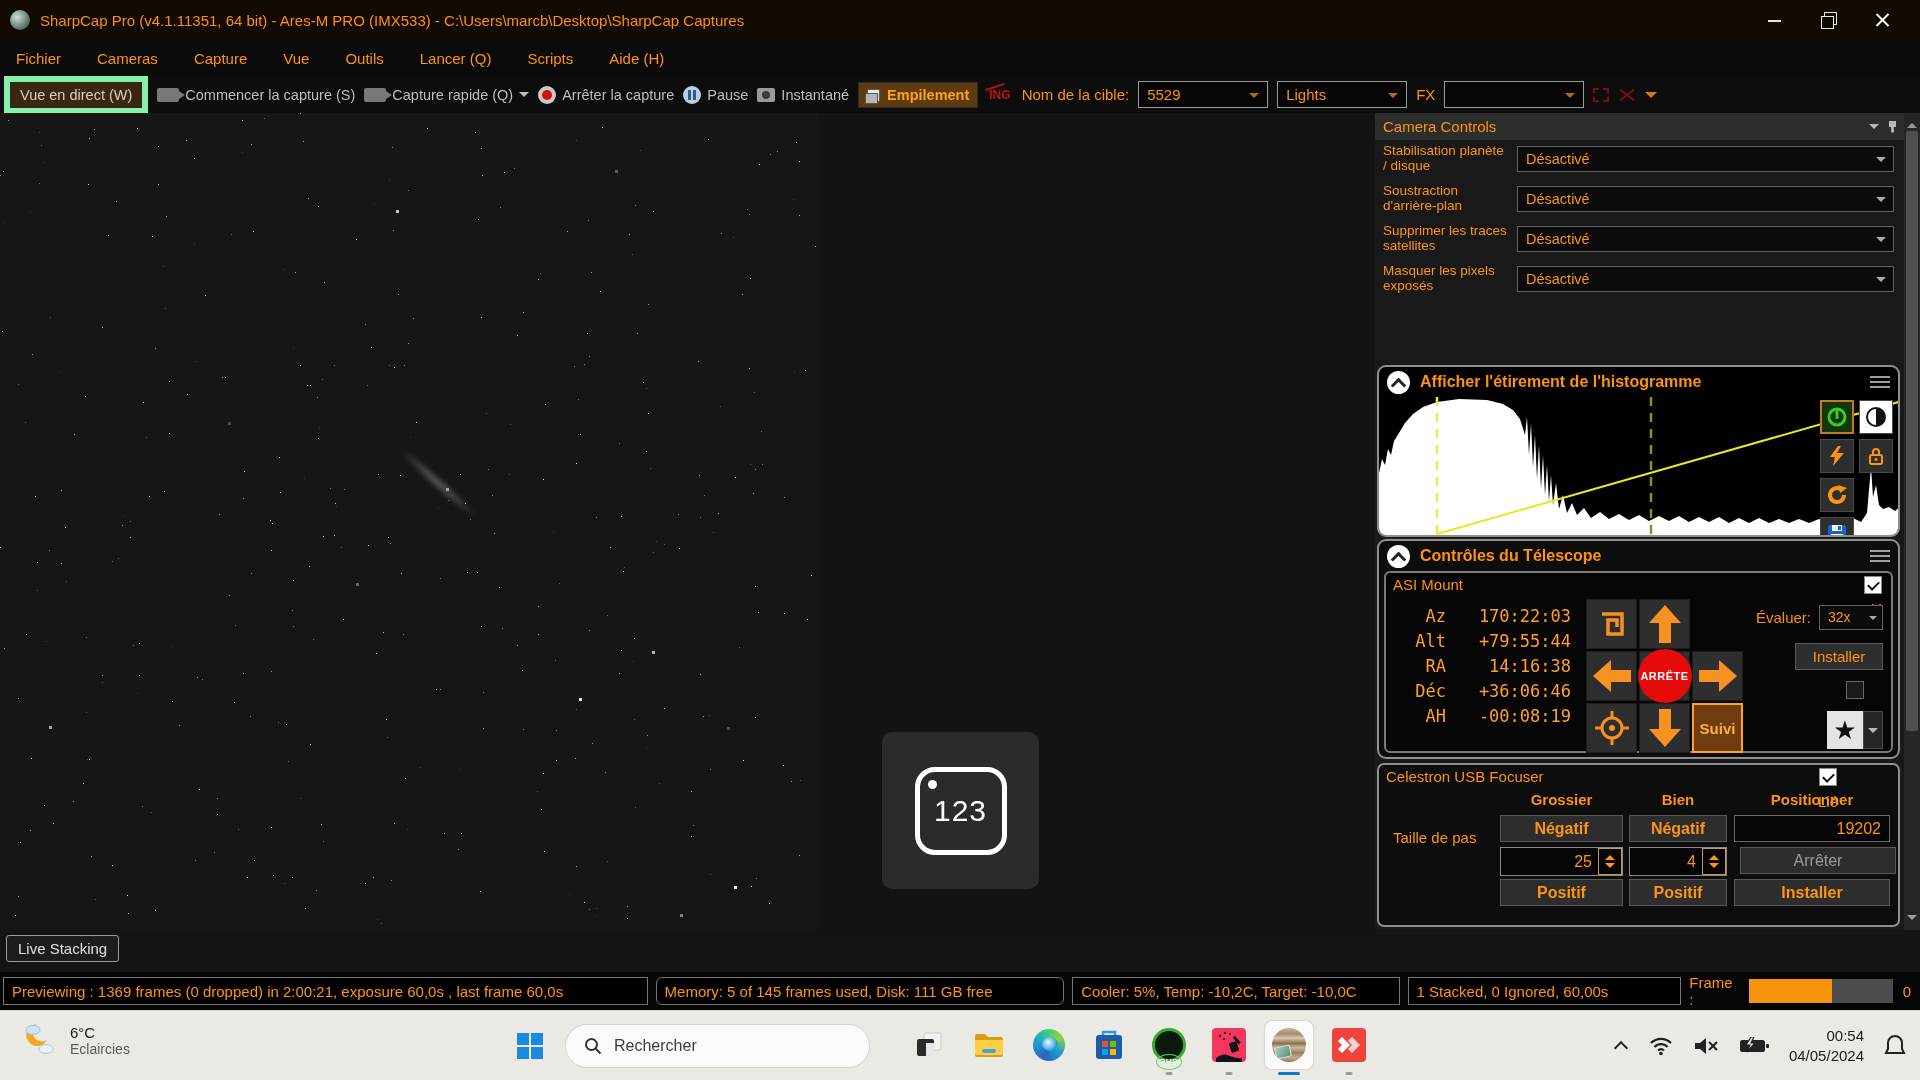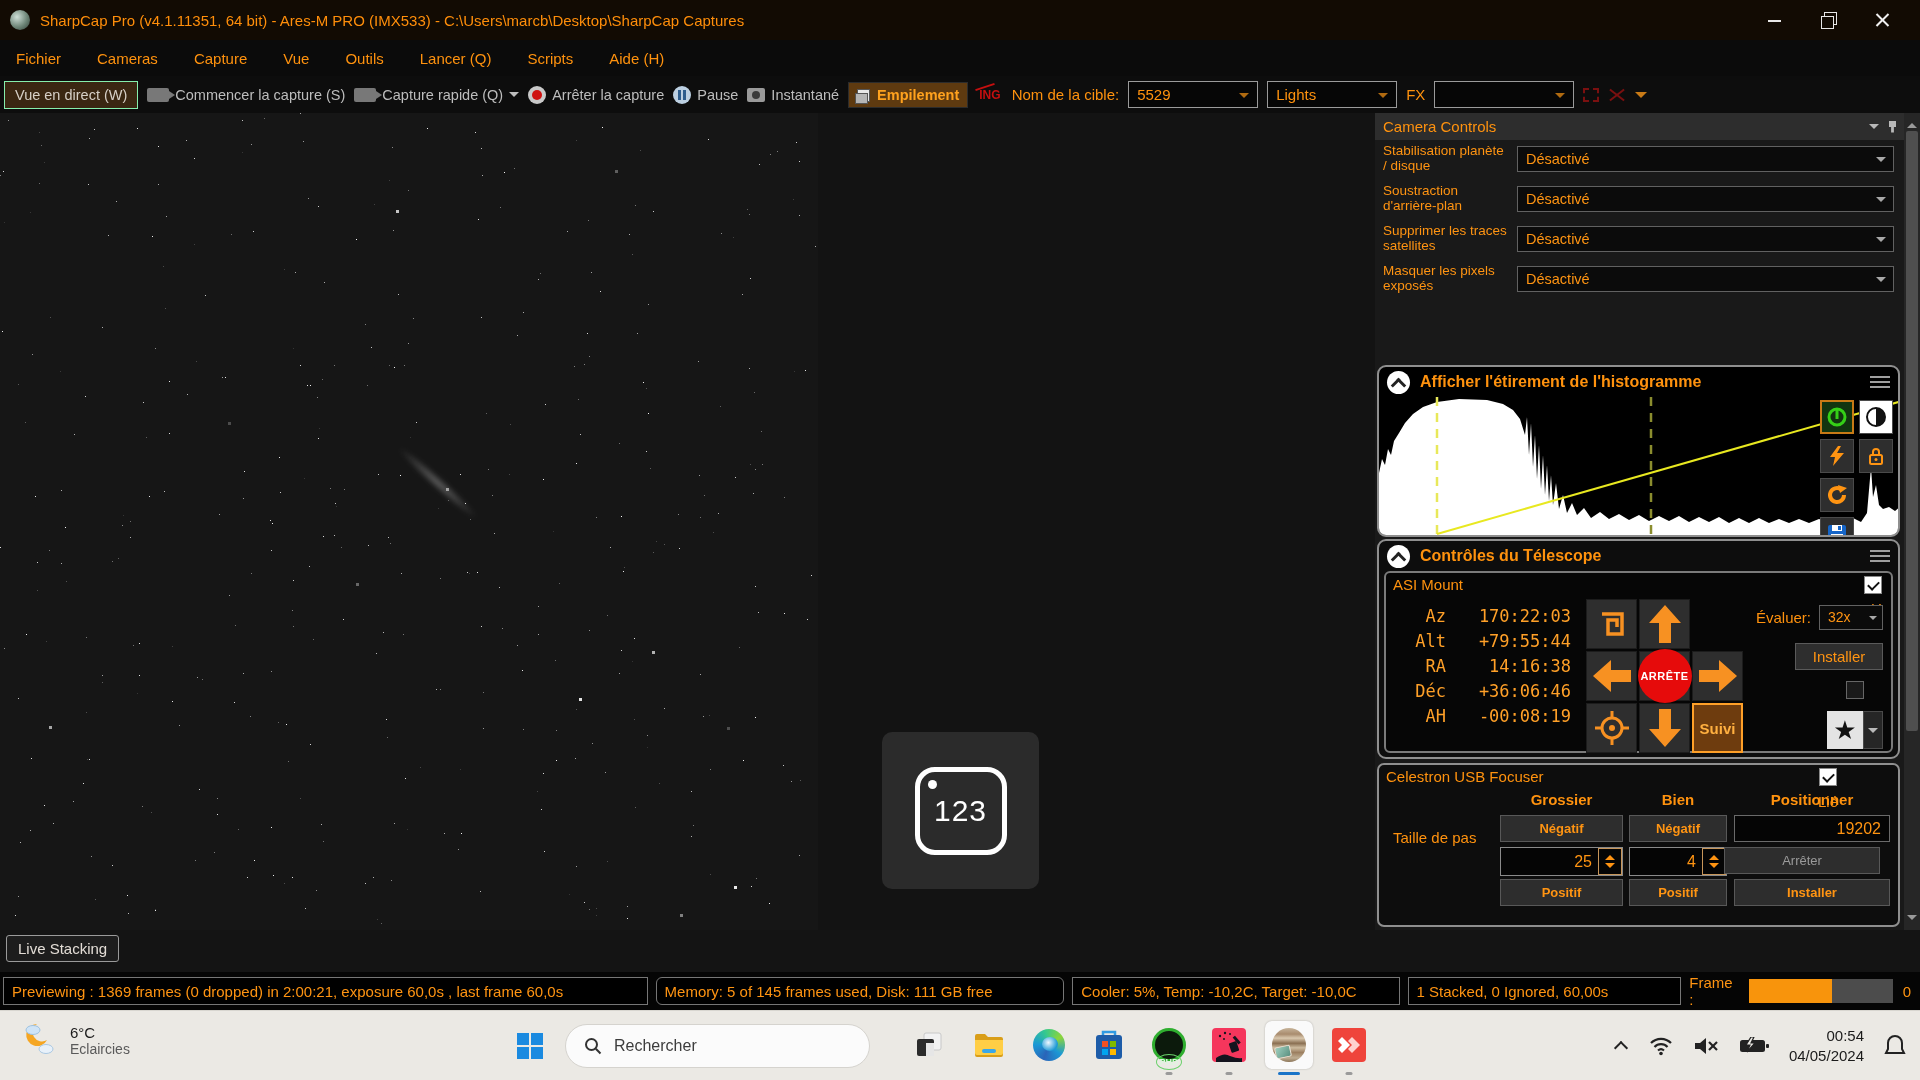--- a/index.html
+++ b/index.html
@@ -25,21 +25,21 @@
   
   .menubar { position:absolute; top:40px; left:0; width:1920px; height:36px; background:#0b0b0b;
              display:flex; align-items:center; gap:36px; padding:0 16px;
              color:#ff920e; font-size:15px; }
   .menu-item { cursor:pointer; white-space:nowrap; }
 
   
   .toolbar { position:absolute; top:76px; left:0; width:1920px; height:37px; background:#0d0d0d;
              display:flex; align-items:center; gap:9px; padding:0 4px; color:#bdbdbd; font-size:14.5px; }
   .tb-item { display:flex; align-items:center; gap:6px; white-space:nowrap; cursor:pointer; }
-  .tb-live { background:#3a2712; border:1px solid #86efac; color:#d6cfc6; padding:5px 10px; }
+  .tb-live { background:#3a2712; border:6px solid #86efac; color:#d6cfc6; padding:5px 10px; }
   .tb-stack { background:#5e3a10; border:1px solid #2c2c2c; color:#ffa21e; font-weight:bold; padding:4px 8px 4px 6px; }
   .tb-label-orange { color:#ff920e; font-size:15px; }
   .tb-dd { position:relative; width:130px; height:27px; background:#060606; border:1px solid #9a9a9a;
            color:#ff920e; font-size:15px; padding:4px 22px 0 8px; cursor:pointer; }
   .tb-dd::after { content:""; position:absolute; right:8px; top:11px; border:5px solid transparent; border-top-color:#b06a10; }
   .tb-dd.fx { width:140px; }
   .icon-cam { width:22px; height:14px; position:relative; background:#8b8b8b;
               border-radius:2px; opacity:.85; }
   .icon-cam::after { content:""; position:absolute; right:-6px; top:3px;
                      border-left:6px solid #8b8b8b; border-top:4px solid transparent; border-bottom:4px solid transparent; }
@@ -139,21 +139,21 @@
                font-size:26px; color:#111; }
   .star-arrow { width:20px; height:38px; background:#262626; border:1px solid #4a4a4a; display:flex; align-items:center; justify-content:center; }
   .star-arrow::after { content:""; border:5px solid transparent; border-top-color:#b9b9b9; margin-top:5px; }
 
   
   .focus-panel { position:absolute; left:2px; top:650px; width:523px; height:164px; background:#0d0d0d;
                  border:2px solid #8f8f8f; border-radius:7px; }
   .fp-title { position:absolute; left:7px; top:3px; color:#ff920e; font-size:15px; }
   .fp-colhead { position:absolute; top:26px; color:#ff920e; font-size:15px; font-weight:bold; text-align:center; }
   .fbtn { position:absolute; height:27px; background:#2d2d2d; border:1px solid #585858; color:#ff9412;
-          font-size:13px; font-weight:bold; display:flex; align-items:center; justify-content:center; cursor:pointer; }
+          font-size:16px; font-weight:bold; display:flex; align-items:center; justify-content:center; cursor:pointer; }
   .fbtn.disabled { color:#9a9a9a; font-weight:normal; cursor:default; }
   .fp-input { position:absolute; height:27px; background:#050505; border:1px solid #6a6a6a; color:#ff9412;
               font-size:16px; display:flex; align-items:center; justify-content:flex-end; padding-right:8px; }
   .stepper { position:absolute; height:29px; background:#050505; border:1px solid #8a8a8a; display:flex; align-items:stretch; }
   .stepper .val { flex:1; color:#ff9412; font-size:16px; display:flex; align-items:center; justify-content:flex-end; padding-right:6px; }
   .spin { width:24px; border:1.5px solid #c8965a; display:flex; flex-direction:column; align-items:center; justify-content:center; gap:3px; cursor:pointer; }
   .spin i { border:5px solid transparent; display:block; }
   .spin i.up { border-bottom-color:#ff9412; margin-top:-3px; }
   .spin i.dn { border-top-color:#ff9412; margin-bottom:-3px; }
   .fp-steplabel { position:absolute; left:14px; top:64px; color:#ff920e; font-size:15px; }
@@ -518,21 +518,21 @@
             <i class="dn"></i>
           </span>
       </div>
       <div class="stepper" style="left:250px; top:82px; width:98px;">
         <span class="val">4</span>
         <span class="spin">
             <i class="up"></i>
             <i class="dn"></i>
           </span>
       </div>
-      <div class="fbtn disabled" style="left:345px; top:82px; width:156px;">
+      <div class="fbtn disabled" style="left:361px; top:82px; width:156px;">
           <span>Arrêter</span>
         </div>
 
       <div class="fbtn" style="left:121px; top:114px; width:123px;">
           <span>Positif</span>
         </div>
       <div class="fbtn" style="left:250px; top:114px; width:98px;">
           <span>Positif</span>
         </div>
       <div class="fbtn" style="left:355px; top:114px; width:156px;">

